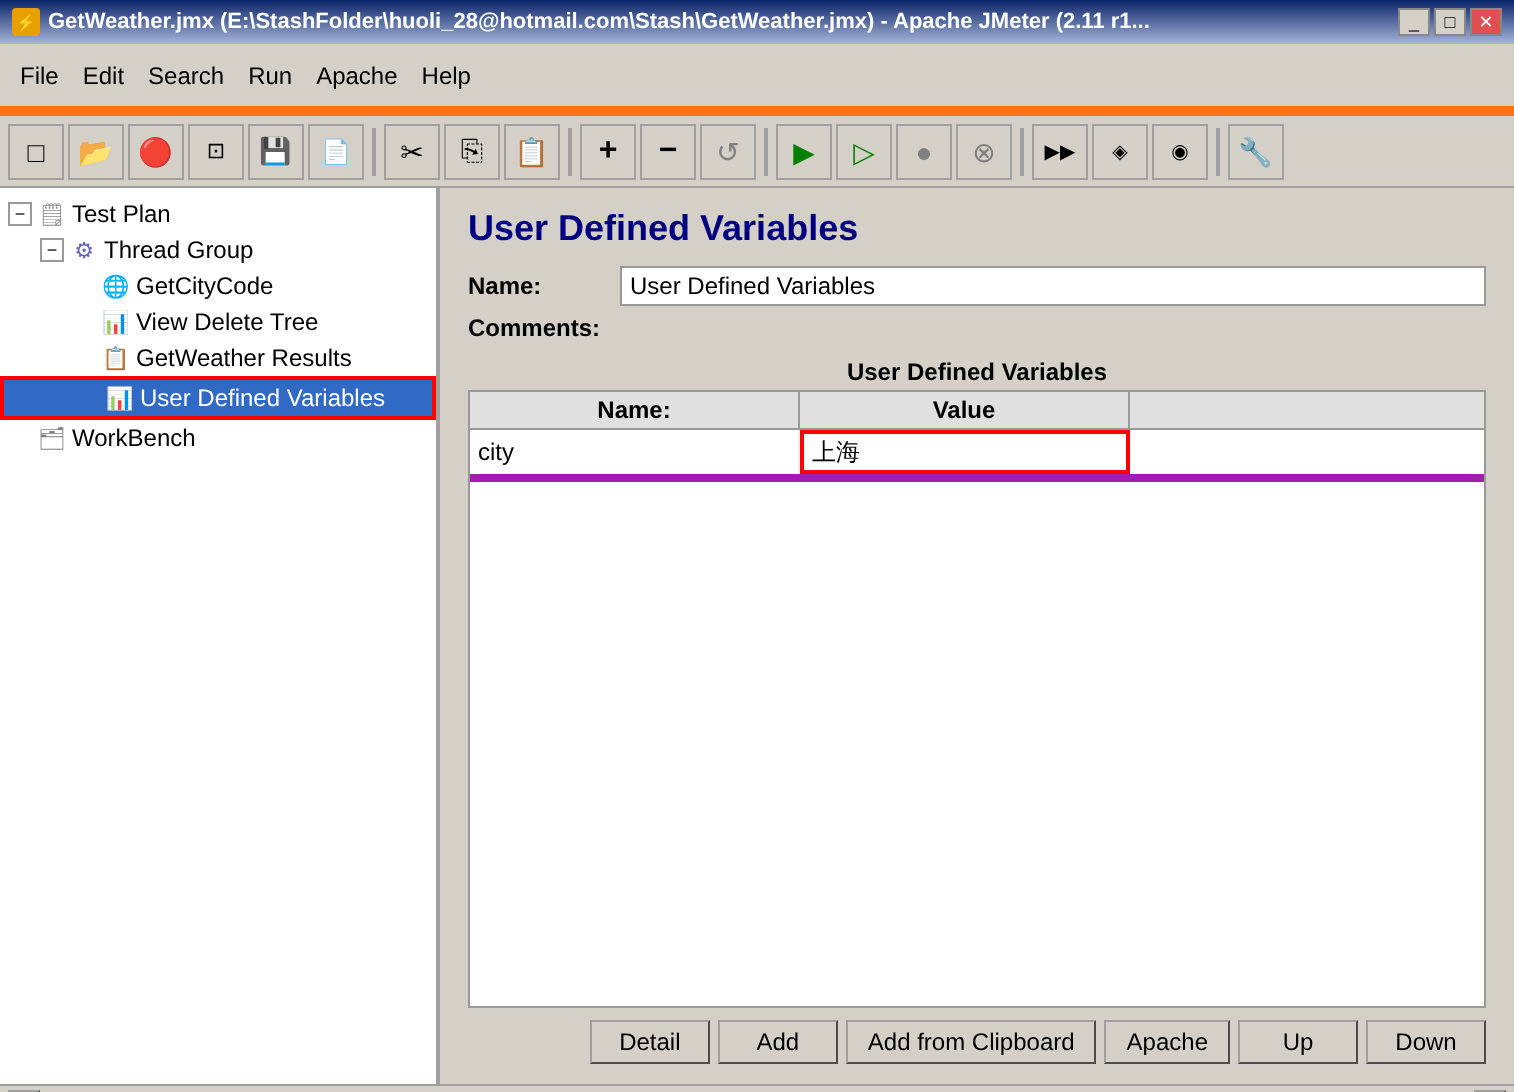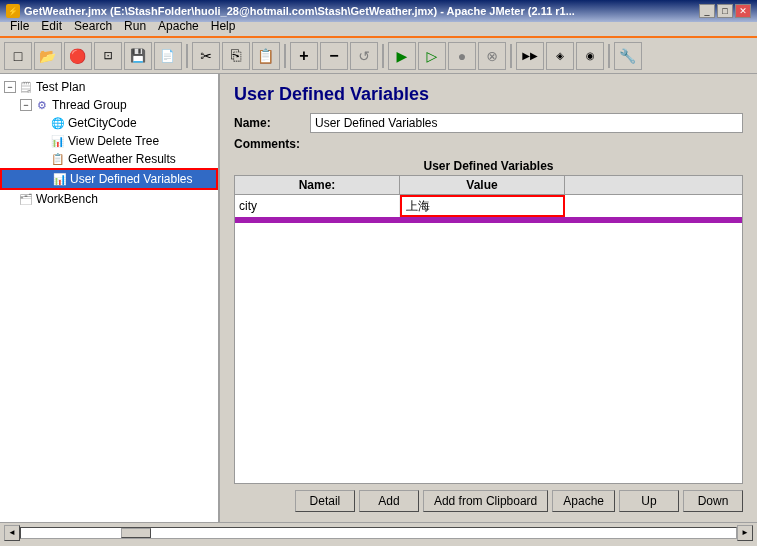--- a/index.html
+++ b/index.html
@@ -49,26 +49,26 @@
       display: flex; align-items: center; justify-content: center;
       font-size: 9px;
       cursor: pointer;
       color: #000;
     }
     .title-btn.close { background: #e05050; color: white; }
 
     
     .menu-bar {
       background: #d4d0c8;
-      border-bottom: 2px solid #f97316;
+      border-bottom: 5px solid #f97316;
       padding: 2px 4px;
       display: flex;
       gap: 0;
-      height: 16px;
-      align-items: flex-end;
+      height: 36px;
+      align-items: center;
     }
     .menu-item {
       padding: 1px 6px;
       font-size: 12px;
       cursor: pointer;
       white-space: nowrap;
     }
 
     
     .toolbar {
@@ -215,21 +215,21 @@
       flex: 1;
       padding: 2px 4px;
       text-align: center;
     }
     .vars-table-body {
       flex: 1;
       overflow-y: auto;
     }
     .table-row-data {
       display: flex;
-      border-bottom: 6px solid #a21caf;
+      border-bottom: 4px solid #a21caf;
       font-size: 12px;
     }
     .table-row-data.selected-row {
       background: white;
     }
     .table-row-data .cell {
       padding: 1px 4px;
       height: 22px;
       display: flex;
       align-items: center;

